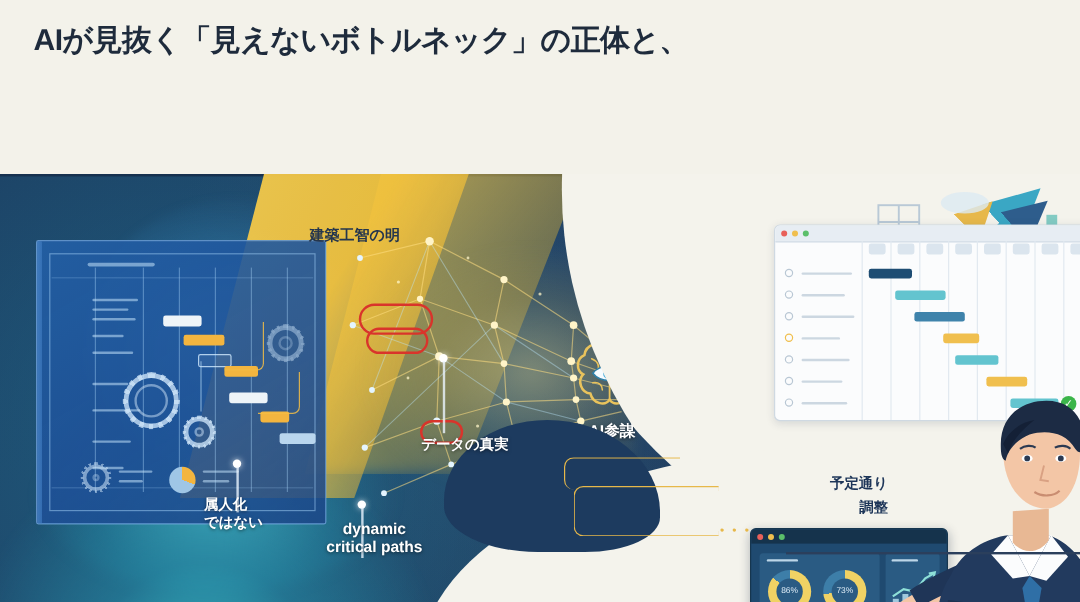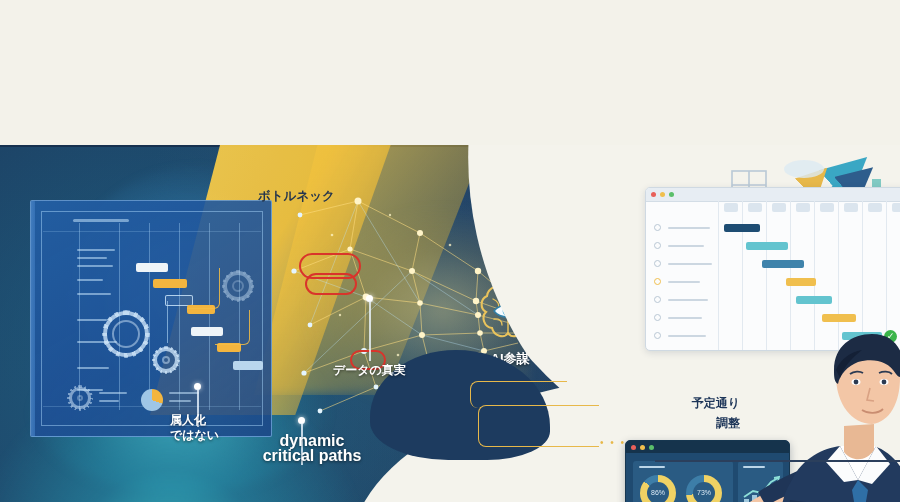--- a/index.html
+++ b/index.html
@@ -403,21 +403,21 @@
 
   
   .ann {
     position: absolute;
     color: #ffffff;
     font-size: 12px;
     font-weight: bold;
     line-height: 15px;
     text-shadow: 0 1px 3px rgba(0,0,0,0.55);
   }
-  .ann.small { font-size: 16px; }
+  .ann.small { font-size: 13px; }
   .ann.dark {
     color: #1d3558;
     text-shadow: none;
   }
   .ann-stem {
     position: absolute;
     width: 1.5px;
     background: rgba(235,245,255,0.8);
   }
   .ann-dot {
@@ -455,20 +455,21 @@
     font-size: 10px;
     letter-spacing: 2px;
   }
 </style>
 </head>
 <body>
 
 <div class="page">
 
   <div class="headline">
+    <div class="line">AIが見抜く「見えないボトルネック」の正体と、</div>
   </div>
 
   <div class="hero">
     <div class="bg-navy"></div>
     <div class="hero-top-rule"></div>
     <div class="cyan-blob"></div>
     <div class="teal-glow"></div>
     <div class="teal-wave"></div>
 
     <div class="yellow-wedge2"></div>
@@ -793,40 +794,40 @@
 
       <path d="M96,282 C110,272 130,272 144,280 C150,284 148,292 140,292 L104,292 C96,292 92,286 96,282 Z" fill="#f3c6a6"></path>
     </svg>
 
     <div class="desk-line"></div>
 
     <div class="gold-trace" style="left:478px; top:260px; width:120px; height:40px;"></div>
     <div class="gold-dots" style="left:600px; top:292px;">• • •</div>
     <div class="gold-trace" style="left:470px; top:236px; width:96px; height:26px; border-bottom:none;"></div>
 
-    <div class="wedge-label">ボトルネック</div>
+    <div class="wedge-label">建築工智の明</div>
 
 
     <div class="ann-dot" style="left:194px; top:238px;"></div>
     <div class="ann-stem" style="left:197px; top:244px; height:38px;"></div>
     <div class="ann" style="left:170px; top:268px; width:80px;">
       <div>属人化</div>
       <div>ではない</div>
     </div>
 
     <div class="ann-dot" style="left:298px; top:272px;"></div>
     <div class="ann-stem" style="left:301px; top:278px; height:42px;"></div>
     <div class="ann small" style="left:262px; top:288px; width:100px; text-align:center;">
       <div>dynamic</div>
       <div>critical paths</div>
     </div>
 
     <div class="ann-dot" style="left:366px; top:150px;"></div>
     <div class="ann-stem" style="left:369px; top:156px; height:60px;"></div>
-    <div class="ann" style="left:333px; top:218px;">
+    <div class="ann" style="left:351px; top:218px;">
       <div>データの真実</div>
     </div>
 
     <div class="ann dark" style="left:658px; top:251px; text-align:right; width:82px;">
       <div>予定通り</div>
     </div>
     <div class="ann dark" style="left:658px; top:271px; text-align:right; width:82px;">
       <div>調整</div>
     </div>
   </div>

